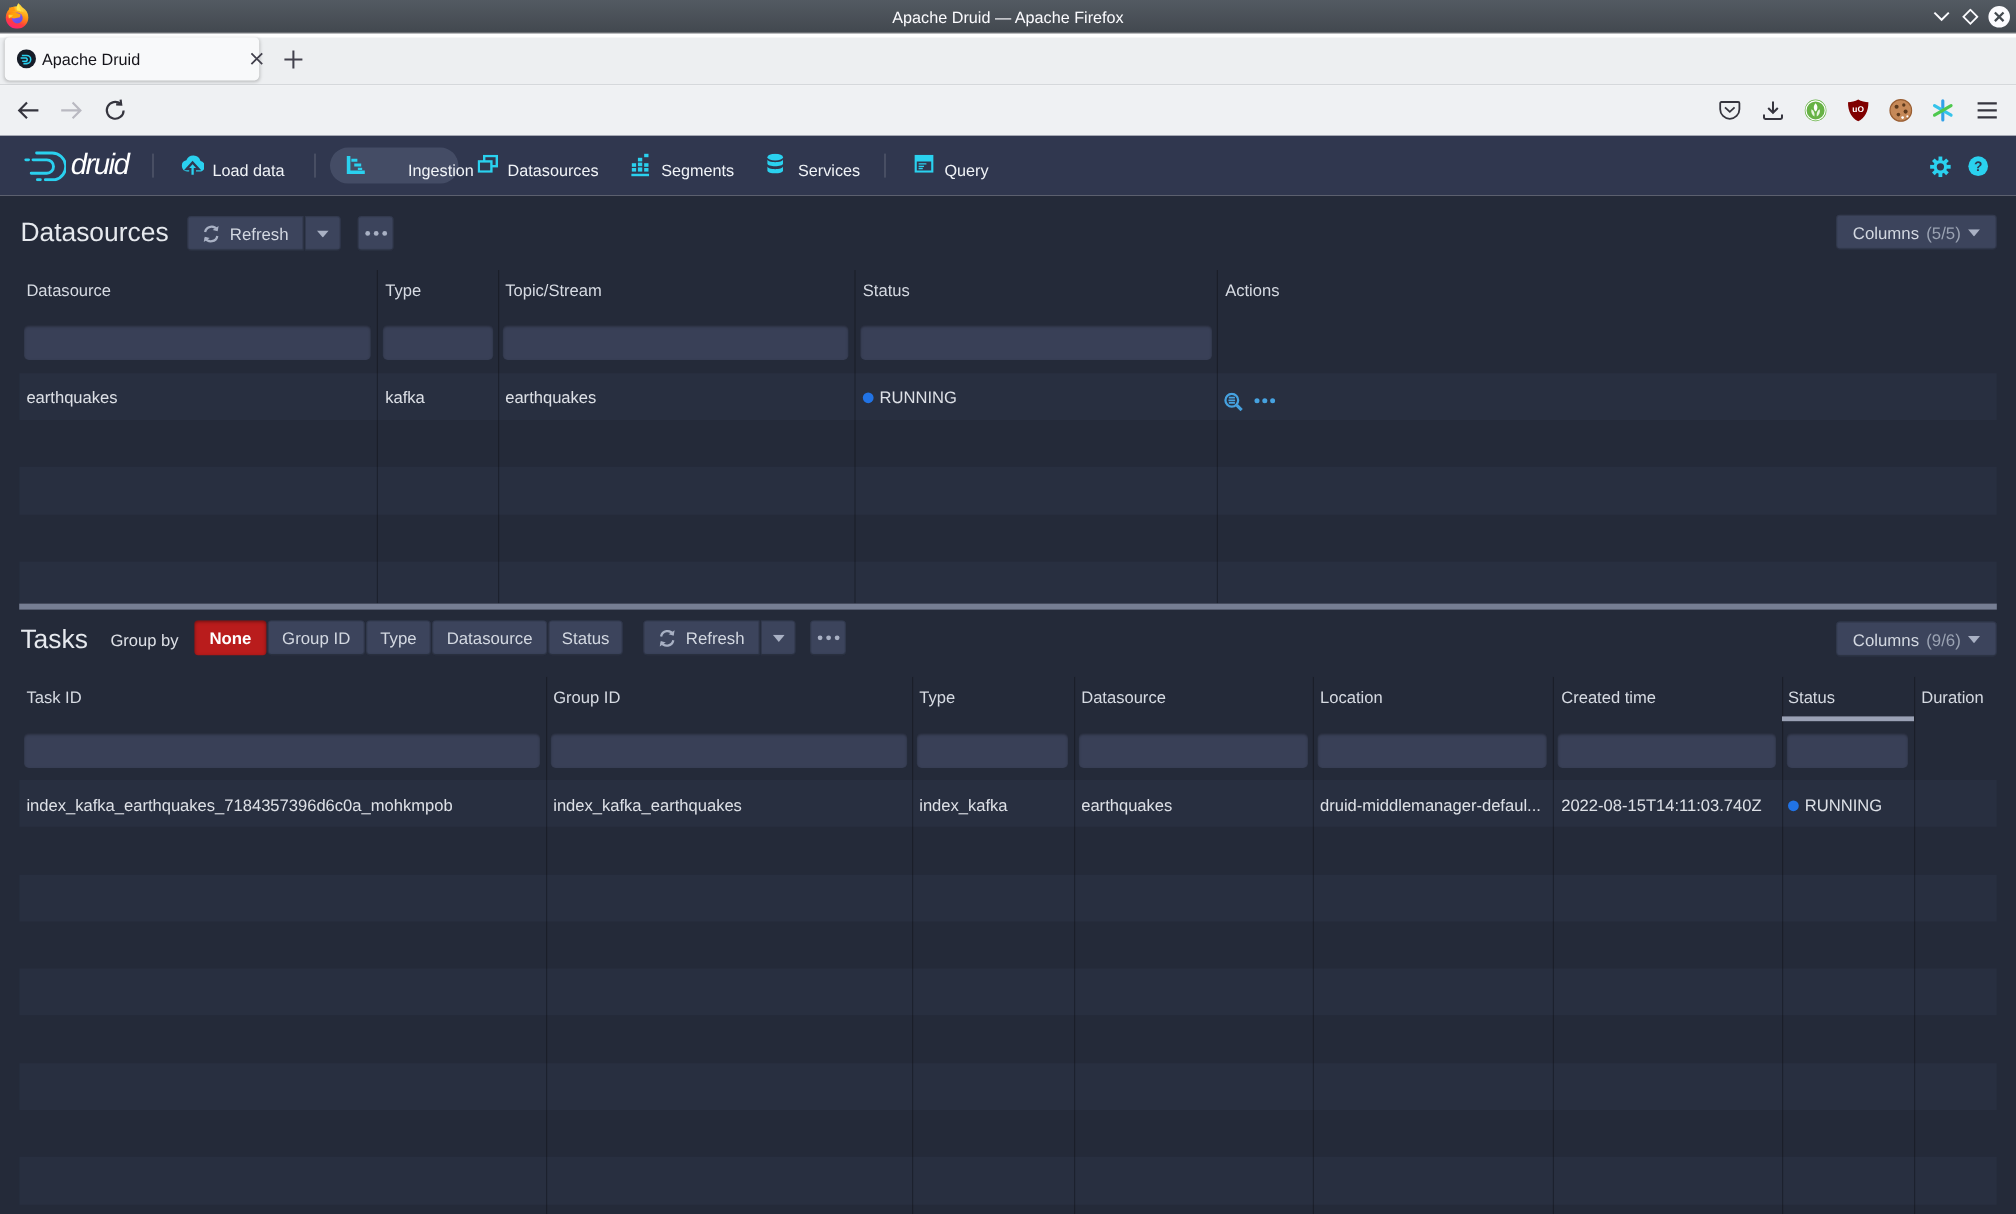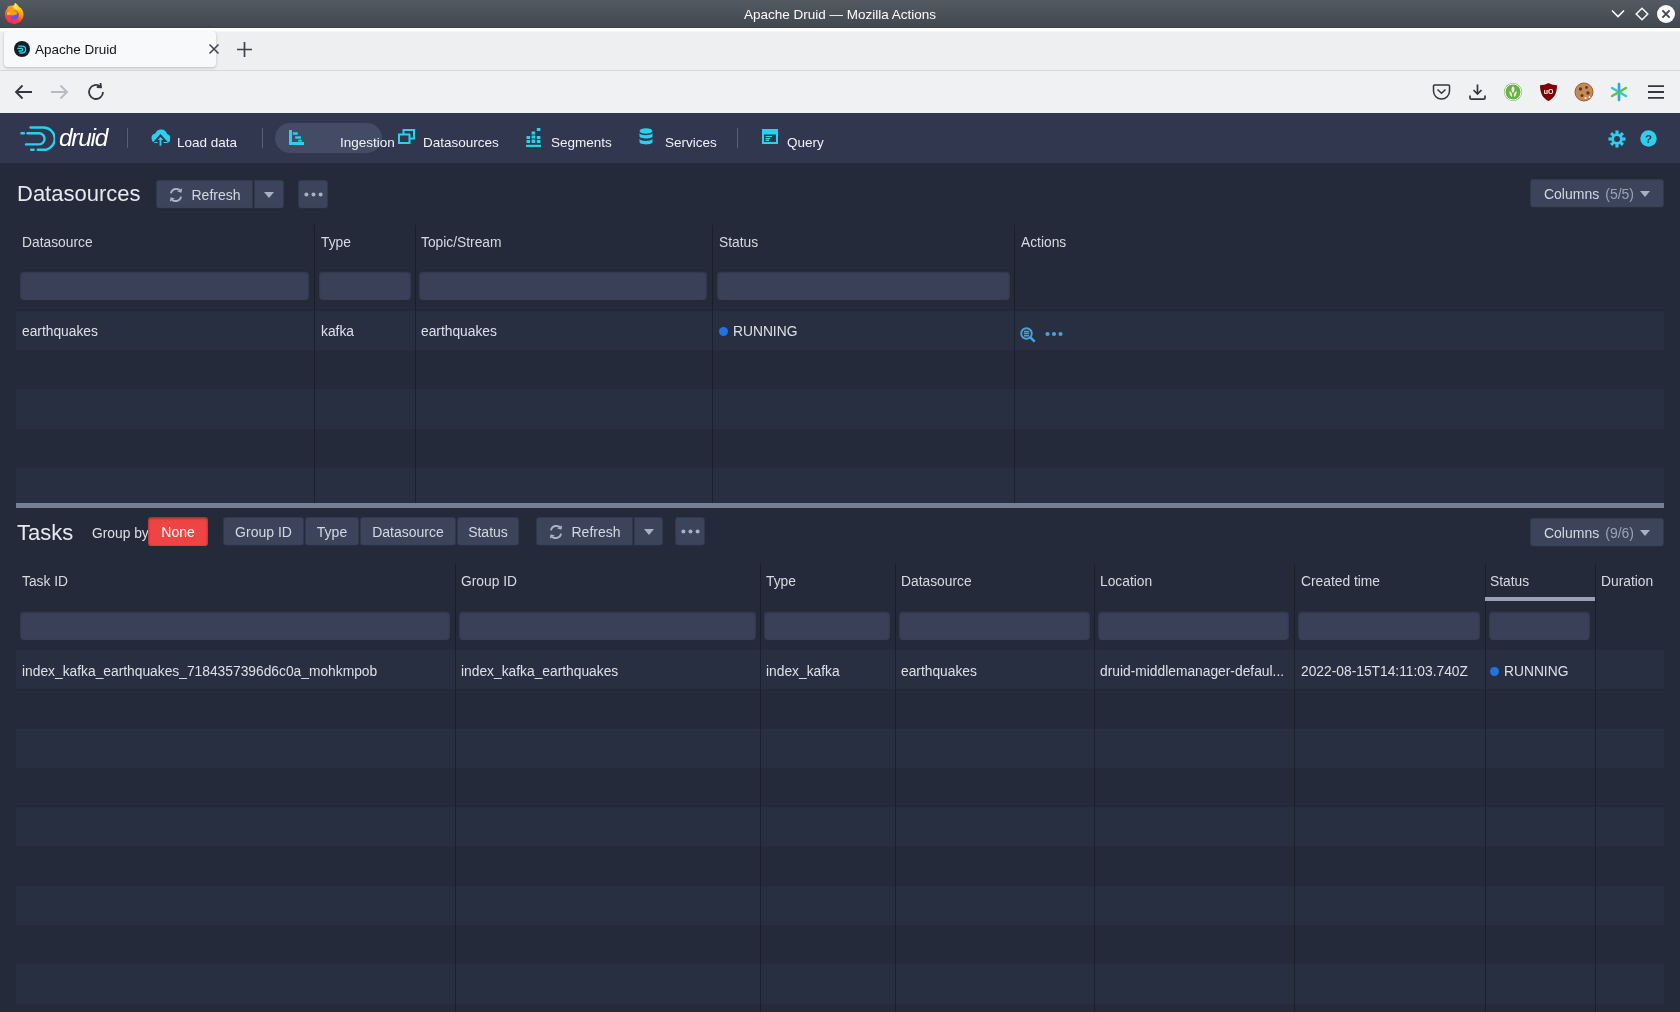--- a/index.html
+++ b/index.html
@@ -36,21 +36,21 @@
   .hcell  { position:absolute; top:0; font-size:13.8px; color:#d6dae2; }
   .cell   { position:absolute; font-size:13.8px; color:#dde0e6; }
   .finput { position:absolute; height:29px; background:#394057; border-radius:4px;
     box-shadow:inset 0 1px 2px rgba(0,0,0,.35); }
   .dot { display:inline-block; width:9px; height:9px; border-radius:50%; background:#2173e5; margin-right:5px; }
 </style>
 </head>
 <body>
 
 <div id="titlebar">
-  <div id="titletext">Apache Druid — Mozilla Actions</div>
+  <div id="titletext">Apache Druid — Apache Firefox</div>
   <svg class="abs" style="left:3px;top:2px;" width="22" height="22" viewBox="0 0 22 22">
     <defs>
       <linearGradient id="ffo" x1="70%" y1="5%" x2="30%" y2="100%">
         <stop offset="0%" stop-color="#ffd43b"></stop>
           <stop offset="35%" stop-color="#ff980e"></stop>
         <stop offset="70%" stop-color="#ff3d3d"></stop>
           <stop offset="100%" stop-color="#ff1f7c"></stop>
       </linearGradient>
       <linearGradient id="ffp" x1="30%" y1="20%" x2="70%" y2="100%">
         <stop offset="0%" stop-color="#8a4ef5"></stop>
@@ -298,21 +298,21 @@
         <circle cx="2.5" cy="3" r="2.1"></circle>
         <circle cx="9" cy="3" r="2.1"></circle>
         <circle cx="15.5" cy="3" r="2.1"></circle>
       </g>
   </svg>
 </div>
 <div class="abs" style="left:16px; top:503px; width:1648px; height:5px; background:#767e93;"></div>
 
 <div class="sectitle" style="left:17px; top:520px;">Tasks</div>
 <div class="cell" style="left:92px; top:526px;">Group by</div>
-<div class="btn" style="left:148px; top:517px; width:60px; background:#ef4444; color:#fff; box-shadow:inset 0 1px 3px rgba(0,0,0,.45);">None</div>
+<div class="btn" style="left:162px; top:517px; width:60px; background:#b91c1c; color:#fff; box-shadow:inset 0 1px 3px rgba(0,0,0,.45);font-weight:bold;">None</div>
 <div class="btn" style="left:223px; top:517px; width:81px;">Group ID</div>
 <div class="btn" style="left:305px; top:517px; width:54px;">Type</div>
 <div class="btn" style="left:360px; top:517px; width:96px;">Datasource</div>
 <div class="btn" style="left:457px; top:517px; width:62px;">Status</div>
 <div class="btn" style="left:536px; top:517px; width:97px; border-radius:3px 0 0 3px; gap:7px;">
   <svg width="16" height="16" viewBox="0 0 16 16">
       <g fill="none" stroke="#a9b1c4" stroke-width="1.9">
         <path d="M13 4.6 A5.5 5.5 0 0 0 2.9 6.4"></path>
         <path d="M3 11.4 A5.5 5.5 0 0 0 13.1 9.6"></path>
       </g>

